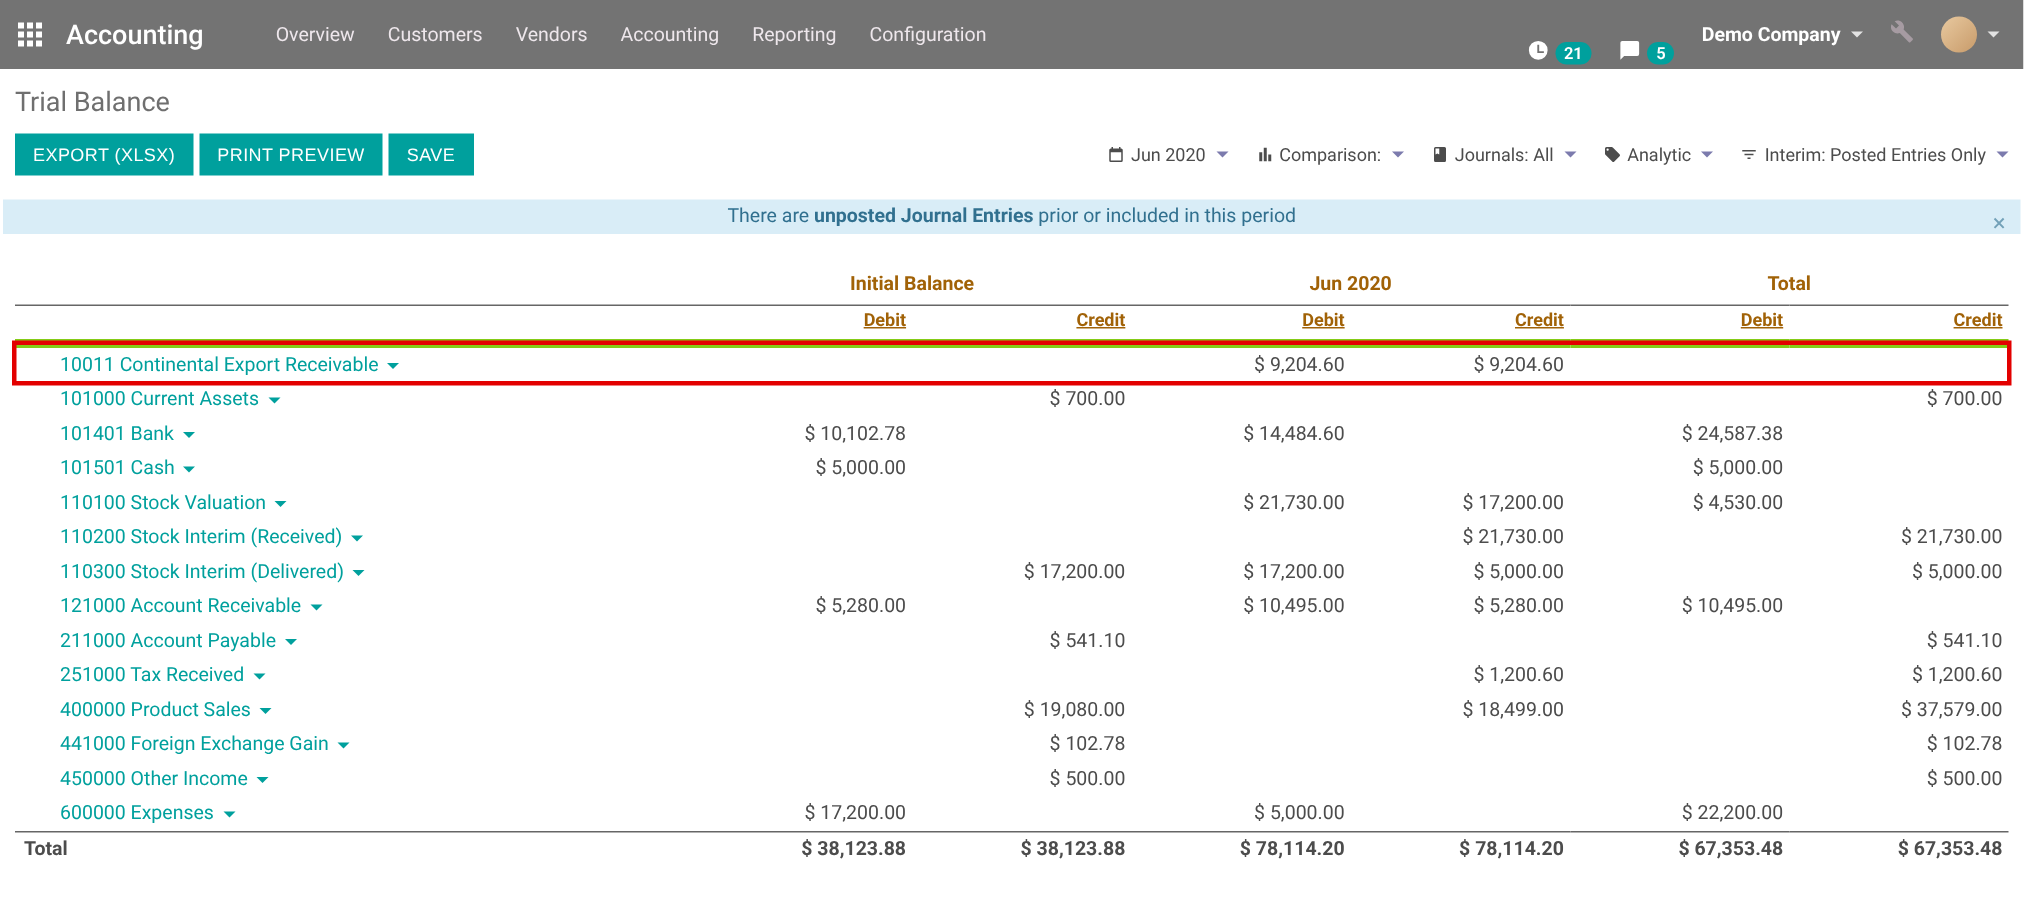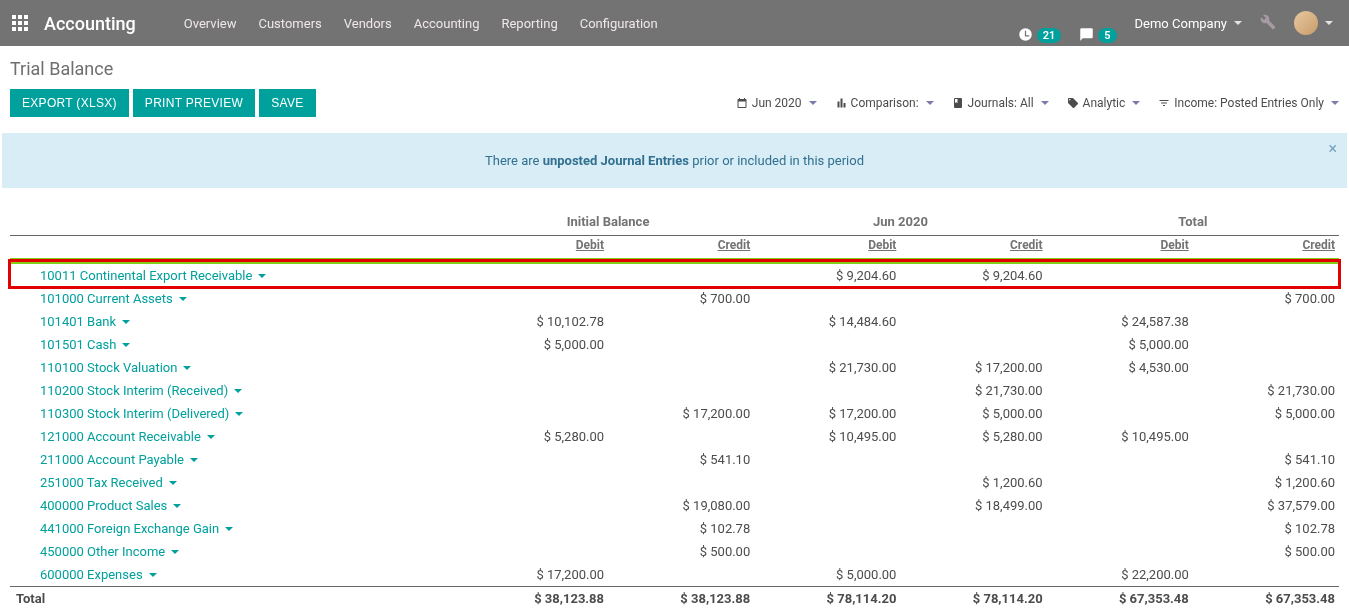--- a/index.html
+++ b/index.html
@@ -7,41 +7,41 @@
 .topbar { background: #737373; color: #fff; display: flex; align-items: center; height: 46px; padding: 0 8px; }
 .apps-icon { display: grid; grid-template-columns: repeat(3, 4px); grid-template-rows: repeat(3, 4px); gap: 2px; margin-right: 16px; margin-left: 4px; cursor: pointer; }
 .apps-icon span { background: #fff; width: 4px; height: 4px; }
 .app-name { font-size: 18px; font-weight: 500; margin-right: 48px; }
 .nav-menu { display: flex; gap: 22px; flex: 1; }
 .nav-item { color: #eee7ec; cursor: pointer; font-size: 13px; }
 .top-right { display: flex; align-items: center; gap: 18px; margin-right: 8px; }
 .badge-wrap { display: flex; align-items: center; gap: 4px; cursor: pointer; margin-top: 25px; }
 .badge { background: #00a09d; color: #fff; font-size: 11px; border-radius: 8px; padding: 1px 6px; font-weight: 600; }
 .clock-icon svg, .msg-icon svg { fill: #fff; }
-.company { color: #fff; cursor: pointer; display: flex; align-items: center; gap: 4px; }
+.company { color: #fff; cursor: pointer; display: flex; align-items: center; gap: 4px; font-weight: bold; }
 .tools-icon { cursor: pointer; opacity: 0.6; }
 .avatar { width: 24px; height: 24px; border-radius: 50%; background: linear-gradient(135deg, #e8c9a0, #c89b6a); cursor: pointer; }
 .caret { display: inline-block; border-top: 4px solid currentColor; border-left: 4px solid transparent; border-right: 4px solid transparent; margin-left: 3px; vertical-align: middle; }
 .caret-white { border-top-color: #fff; opacity: 0.8; }
 .caret-gray { border-top-color: #7c7bad; }
 .caret-teal { border-top-color: #00a09d; }
 .content-header { padding: 12px 10px 10px 10px; }
 .page-title { color: #6f6f6f; font-size: 18px; font-weight: 400; margin-bottom: 10px; }
 .action-row { display: flex; justify-content: space-between; align-items: center; }
 .btn-group { display: flex; gap: 4px; }
 .btn { background: #00a09d; color: #fff; border: none; padding: 7px 12px; font-size: 12px; cursor: pointer; font-weight: 500; letter-spacing: 0.3px; }
 .filter-bar { display: flex; gap: 18px; font-size: 12px; color: #4c4c4c; align-items: center; }
 .filter-item { display: flex; align-items: center; gap: 4px; cursor: pointer; }
 .filter-item svg { width: 12px; height: 12px; fill: #4c4c4c; }
-.banner { background: #d9edf7; color: #31708f; text-align: center; padding: 20px; font-size: 13px; margin: 6px 2px 0 2px; position: relative; }
+.banner { background: #d9edf7; color: #31708f; text-align: center; padding: 4px; font-size: 13px; margin: 6px 2px 0 2px; position: relative; }
 .banner strong { font-weight: 700; }
 .banner-close { position: absolute; right: 10px; top: 6px; color: #31708f; cursor: pointer; font-size: 16px; opacity: 0.6; }
 .report { padding: 20px 10px 10px 10px; }
 table { width: 100%; border-collapse: collapse; }
-th { text-align: right; font-weight: 700; font-size: 13px; color: #737373; padding: 6px 4px; }
+th { text-align: right; font-weight: 700; font-size: 13px; color: #a16207; padding: 6px 4px; }
 th.first { text-align: left; }
 .group-header th { border-bottom: 1px solid #666; }
 .sub-header th { border-bottom: 6px solid #84cc16; text-decoration: underline; font-weight: 700; padding-top: 2px; font-size: 12px; }
 td { text-align: right; padding: 4px 4px; font-size: 13px; }
 td.first { text-align: left; padding-left: 30px; }
 .acct-link { color: #00a09d; cursor: pointer; display: inline-flex; align-items: center; gap: 3px; }
 tr.highlighted td { background: #fff; }
 tr.highlighted { outline: 3px solid #e30000; outline-offset: -1px; margin-top: 48px; }
 tr.total-row td { font-weight: 700; border-top: 1px solid #666; padding-left: 6px; }
 tr.total-row td.first { padding-left: 6px; }
@@ -134,21 +134,21 @@
         <svg viewBox="0 0 24 24">
             <path d="M21.41 11.58l-9-9A2 2 0 0011 2H4a2 2 0 00-2 2v7a2 2 0 00.59 1.42l9 9a2 2 0 002.83 0l7-7a2 2 0 000-2.83zM5.5 7A1.5 1.5 0 117 5.5 1.5 1.5 0 015.5 7z"></path>
           </svg>
         <span>Analytic</span>
         <span class="caret caret-gray"></span>
       </div>
       <div class="filter-item">
         <svg viewBox="0 0 24 24">
             <path d="M10 18h4v-2h-4v2zM3 6v2h18V6H3zm3 7h12v-2H6v2z"></path>
           </svg>
-        <span>Income: Posted Entries Only</span>
+        <span>Interim: Posted Entries Only</span>
         <span class="caret caret-gray"></span>
       </div>
     </div>
   </div>
 </div>
 
 <div class="banner">
   <span>There are </span><strong>unposted Journal Entries</strong><span> prior or included in this period</span>
   <span class="banner-close">×</span>
 </div>

